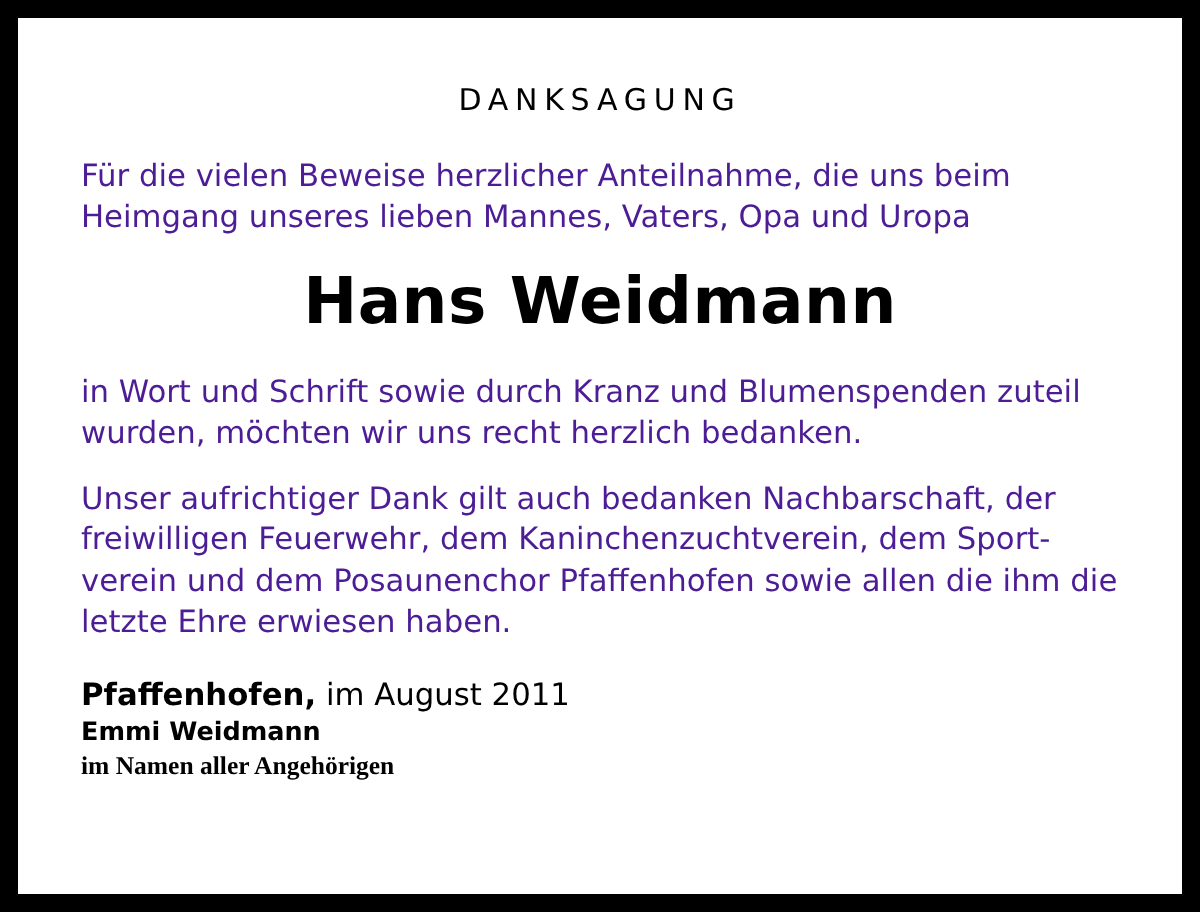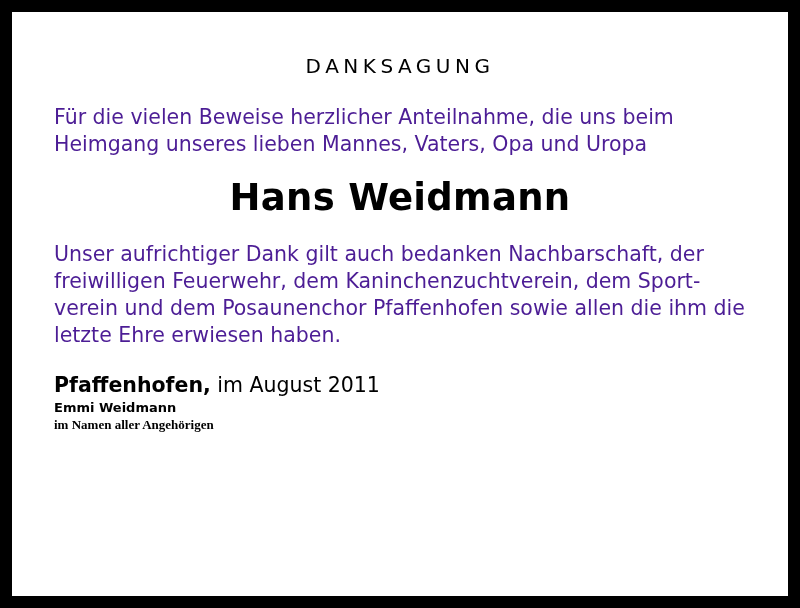--- a/index.html
+++ b/index.html
@@ -33,21 +33,21 @@
   }
   .para {
     font-size: 20.5px;
     line-height: 1.33;
     color: #4c1d95;
     margin: 0 0 17px 0;
     text-align: left;
   }
   .name {
     text-align: center;
-    font-size: 37px;
+    font-size: 43px;
     font-weight: bold;
     color: #000000;
     margin: 12px 0 22px 0;
     letter-spacing: 0.3px;
   }
   .footer {
     display: flex;
     align-items: flex-start;
     margin-top: 22px;
     flex-direction: column;
@@ -55,41 +55,42 @@
   .footer-left {
     width: 378px;
     font-size: 20.5px;
     line-height: 1.33;
     color: #000000;
   }
   .footer-left .place {
     font-weight: bold;
   }
   .footer-right {
-    font-size: 13px;
+    font-size: 17px;
     line-height: 1.33;
     color: #000000;
     font-weight: bold;
   }
   .footer-right .line2 {
     display: block;
     font-family: Liberation Serif, serif;
   }
 </style>
 </head>
 <body>
 
 <div class="notice-card">
 
   <div class="heading">DANKSAGUNG</div>
 
   <p class="para">Für die vielen Beweise herzlicher Anteilnahme, die uns beim Heimgang unseres lieben Mannes, Vaters, Opa und Uropa</p>
 
   <div class="name">Hans Weidmann</div>
 
+  <p class="para">in Wort und Schrift sowie durch Kranz und Blumenspenden zuteil wurden, möchten wir uns recht herzlich bedanken.</p>
 
 
   <p class="para">Unser aufrichtiger Dank gilt auch bedanken Nachbarschaft, der freiwilligen Feuerwehr, dem Kaninchenzuchtverein, dem Sport-verein und dem Posaunenchor Pfaffenhofen sowie allen die ihm die letzte Ehre erwiesen haben.</p>
 
   <div class="footer">
     <div class="footer-left">
       <span class="place">Pfaffenhofen,</span><span> im August 2011</span>
     </div>
     <div class="footer-right">
       <span class="line1">Emmi Weidmann</span>

